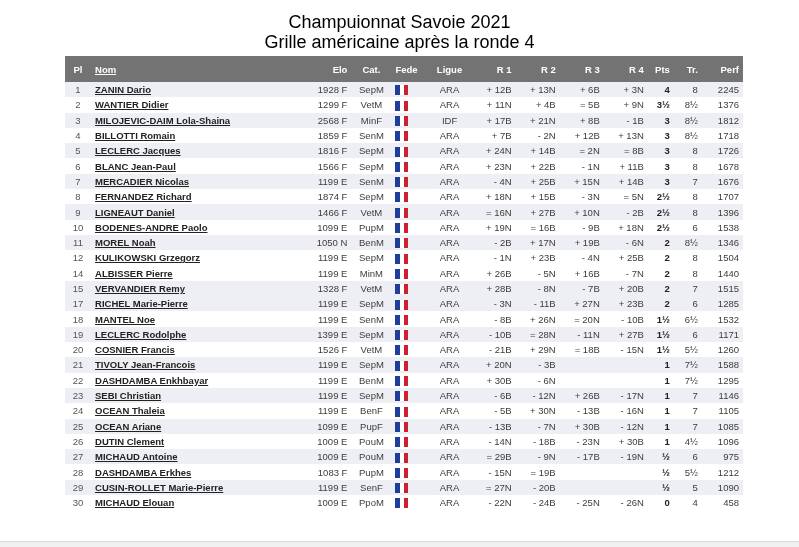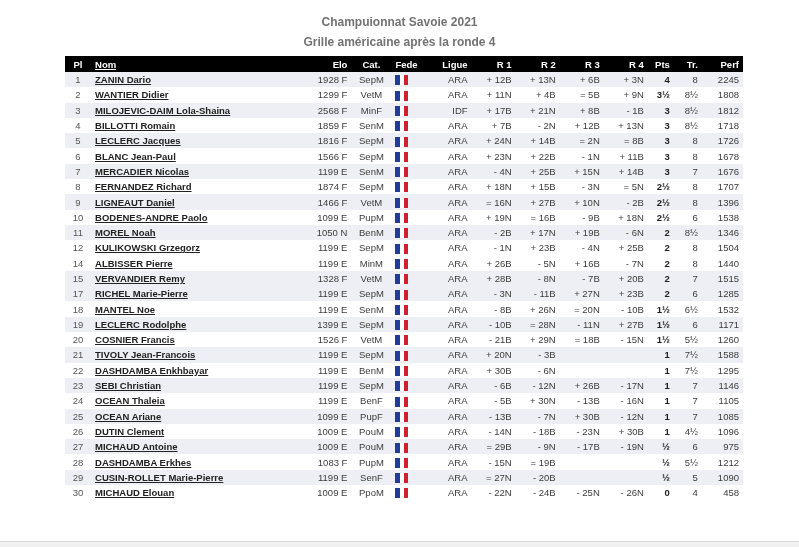--- a/index.html
+++ b/index.html
@@ -4,62 +4,62 @@
 <style>
   * { margin: 0; padding: 0; box-sizing: border-box; }
   html, body { width: 799px; height: 547px; overflow: hidden; }
   body {
     background: #ffffff;
     font-family: "Liberation Sans", sans-serif;
     position: relative;
   }
   .titles { text-align: center; padding-top: 12px; }
   .title, .subtitle {
-    color: #737373;
-    font-size: 12px;
-    font-weight: bold;
+    color: #000000;
+    font-size: 18px;
+    font-weight: normal;
     line-height: 20px;
   }
   .table-wrap {
     position: absolute;
     left: 65px;
     top: 56px;
     width: 678px;
   }
   table {
     width: 100%;
     border-collapse: collapse;
     table-layout: fixed;
     font-size: 9.5px;
     color: #3c3c3c;
   }
   thead th {
-    background: #000000;
+    background: #737373;
     color: #ffffff;
     font-weight: bold;
-    height: 16px;
+    height: 26px;
     padding: 0 4px;
     white-space: nowrap;
     overflow: hidden;
   }
   tbody td {
     height: 15.3px;
     padding: 0 4px;
     white-space: nowrap;
     overflow: hidden;
   }
   tbody tr.odd { background: #edeff4; }
   tbody tr.even { background: #ffffff; }
 
   .col-pl    { width: 26px;  text-align: center; }
   .col-nom   { width: 204px; text-align: left; text-decoration: underline; }
   .col-elo   { width: 56px;  text-align: right; }
   .col-cat   { width: 40px;  text-align: center; }
   .col-fede  { width: 36px;  text-align: left; }
-  .col-ligue { width: 44px;  text-align: right; margin-top: 40px; }
+  .col-ligue { width: 44px;  text-align: center; margin-top: 40px; }
   .col-r1, .col-r2, .col-r3, .col-r4 { width: 44px; text-align: right; }
   .col-pts   { width: 26px;  text-align: right; }
   .col-tr    { width: 28px;  text-align: right; }
   .col-perf  { width: 41px;  text-align: right; }
 
   td.col-nom { font-weight: bold; color: #222222; }
   td.col-pts { font-weight: bold; color: #222222; }
   td.col-pl  { color: #555555; }
 
   .flag {
@@ -131,21 +131,21 @@
           <td class="col-elo">1299 F</td>
           <td class="col-cat">VetM</td>
           <td class="col-fede"><span class="flag" title="FRA"><i class="fb"></i><i class="fw"></i><i class="fr"></i></span></td>
           <td class="col-ligue">ARA</td>
           <td class="col-r1">+ 11N</td>
           <td class="col-r2">+ 4B</td>
           <td class="col-r3">= 5B</td>
           <td class="col-r4">+ 9N</td>
           <td class="col-pts">3½</td>
           <td class="col-tr">8½</td>
-          <td class="col-perf">1808</td>
+          <td class="col-perf">1376</td>
         </tr>
         <tr class="odd">
           <td class="col-pl">3</td>
           <td class="col-nom">MILOJEVIC-DAIM Lola-Shaina</td>
           <td class="col-elo">2568 F</td>
           <td class="col-cat">MinF</td>
           <td class="col-fede"><span class="flag" title="FRA"><i class="fb"></i><i class="fw"></i><i class="fr"></i></span></td>
           <td class="col-ligue">IDF</td>
           <td class="col-r1">+ 17B</td>
           <td class="col-r2">+ 21N</td>

